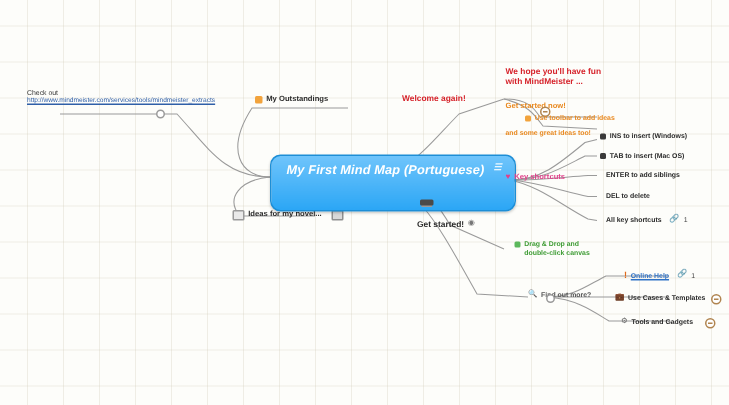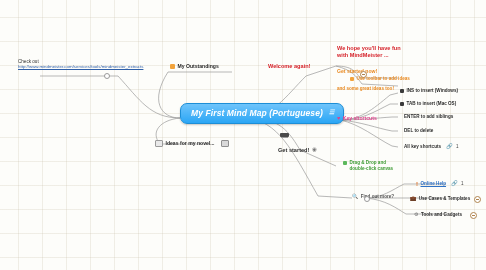--- a/index.html
+++ b/index.html
@@ -20,21 +20,21 @@
   }
   svg.links{position:absolute;inset:0;width:486px;height:270px;pointer-events:none;}
   .node{position:absolute;white-space:nowrap;line-height:1.1;}
 
   
   .central{
     left:180px;top:103px;
     background:linear-gradient(#6fc4fb,#2ba6f5);
     border:1px solid #1d8ed6;
     border-radius:7px;
-    padding:5px 9px 5px 10px;
+    padding:5px 9px 22px 10px;
     color:#ffffff;
     font-size:8.5px;font-weight:bold;font-style:italic;
     box-shadow:0 1px 2px rgba(0,0,0,.22);
     display:flex;gap:6px;
   }
   .central .ctext{letter-spacing:.1px;}
   .central .cicon{font-size:6px;color:#e8f6ff;}
 
   .lbl{font-size:5.6px;font-weight:bold;}
   .lbl.sm{font-size:5.1px;font-weight:bold;}

